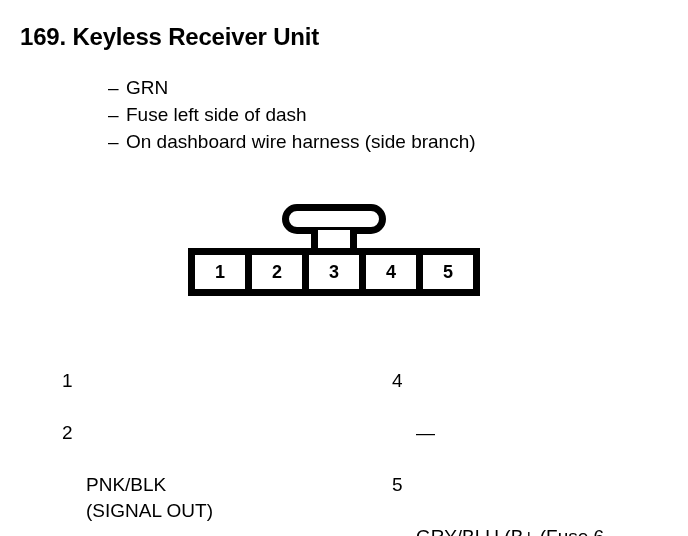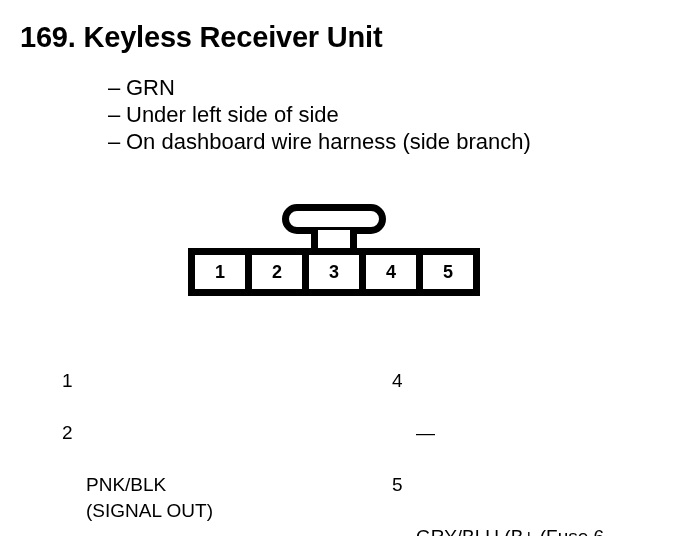--- a/index.html
+++ b/index.html
@@ -15,33 +15,33 @@
     font-family: "Liberation Sans", sans-serif;
     color: #000000;
     -webkit-font-smoothing: none;
   }
 
   
   .page-title {
     position: absolute;
     left: 20px;
     top: 20px;
-    font-size: 29px;
+    font-size: 24px;
     font-weight: bold;
     letter-spacing: -0.2px;
     white-space: nowrap;
     line-height: 34px;
   }
 
   
   .notes {
     position: absolute;
     left: 108px;
     top: 74px;
-    font-size: 22px;
+    font-size: 19px;
     line-height: 27px;
   }
   .note-row {
     white-space: nowrap;
     display: block;
   }
   .note-dash {
     display: inline-block;
     width: 18px;
   }
@@ -139,21 +139,21 @@
 </head>
 <body>
 
 <div class="page-title">169. Keyless Receiver Unit</div>
 
 <div class="notes">
   <span class="note-row">
     <span class="note-dash">–</span><span>GRN</span>
   </span>
   <span class="note-row">
-    <span class="note-dash">–</span><span>Under left side of side</span>
+    <span class="note-dash">–</span><span>Fuse left side of dash</span>
   </span>
   <span class="note-row">
     <span class="note-dash">–</span><span>On dashboard wire harness (side branch)</span>
   </span>
 </div>
 
 <div class="connector-wrap">
   <div class="latch-pill"></div>
   <div class="latch-neck"></div>
   <div class="conn-body">

